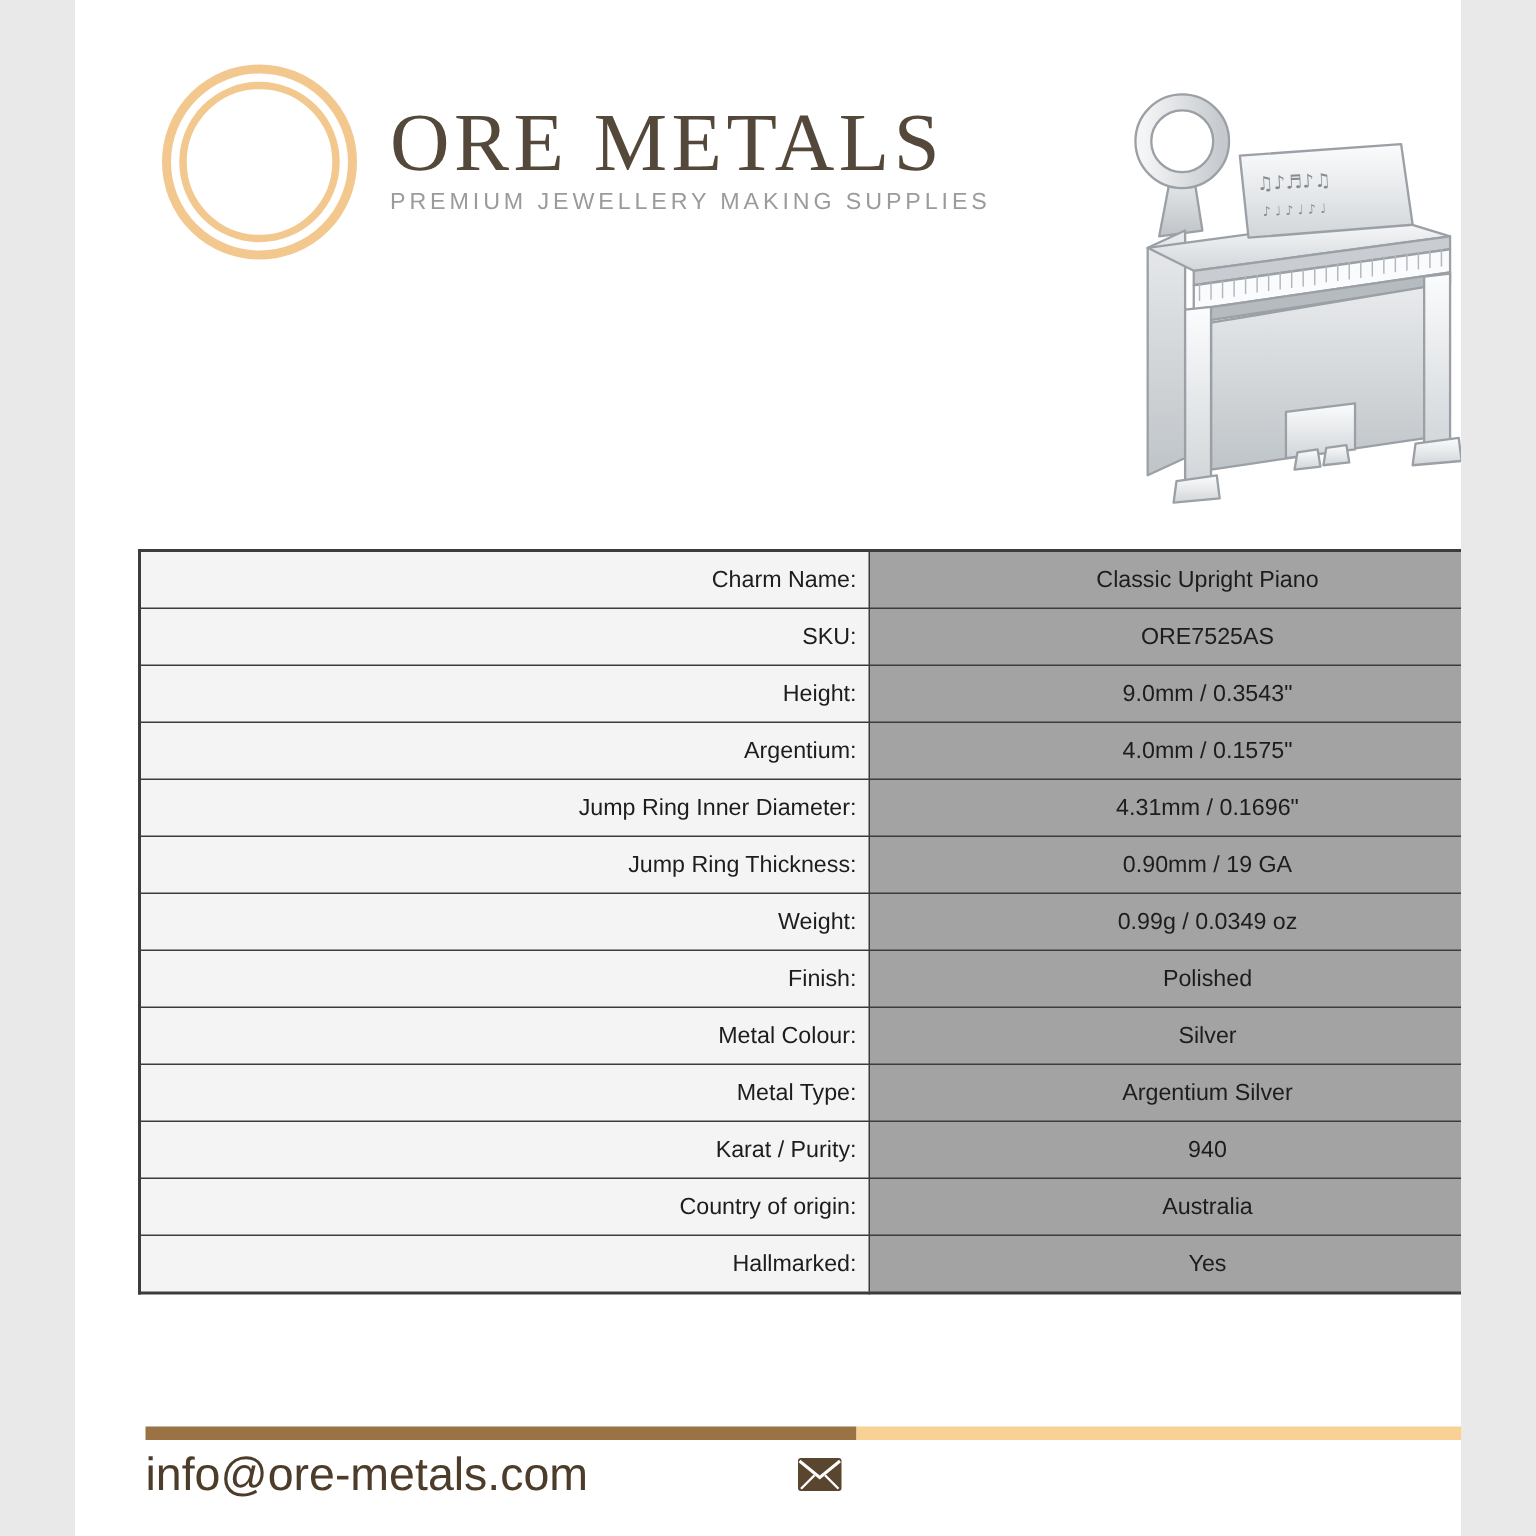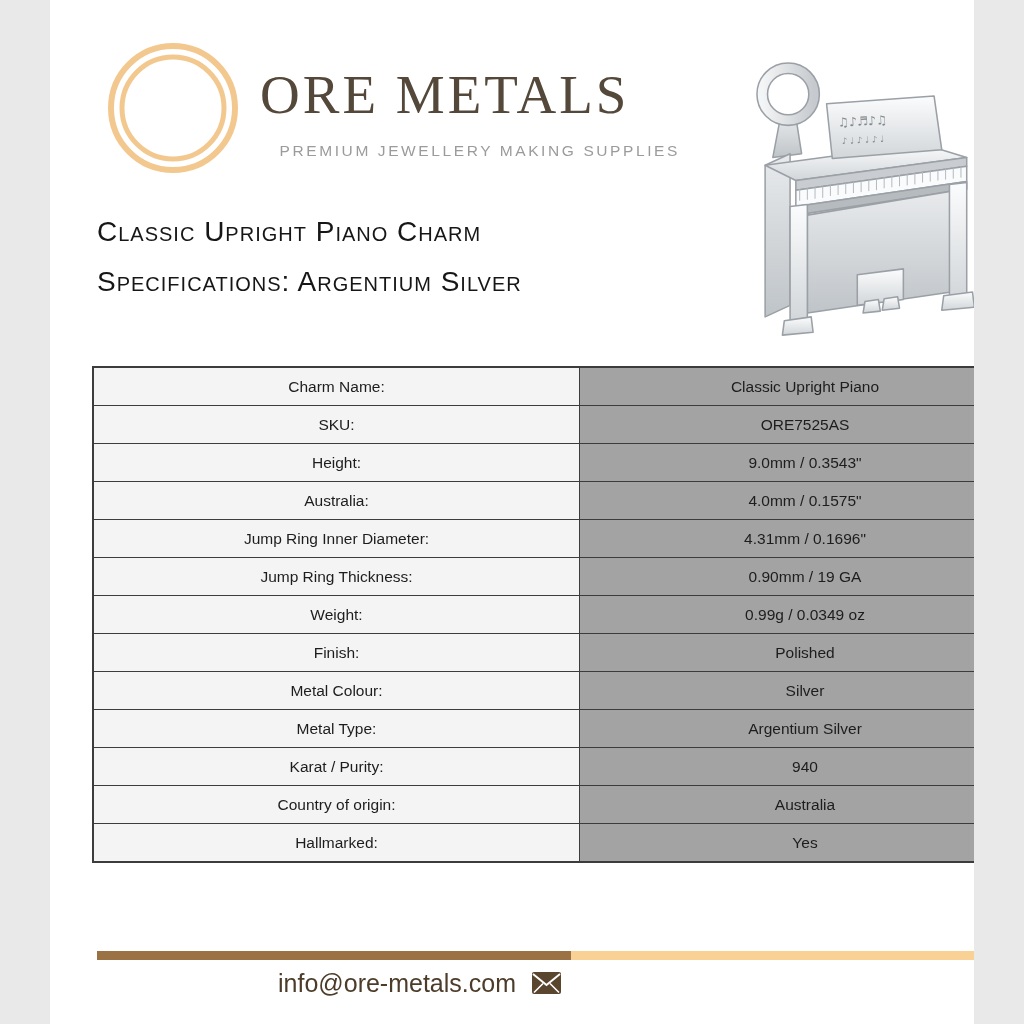--- a/index.html
+++ b/index.html
@@ -9,49 +9,49 @@
   }
   html,body{margin:0;padding:0;}
   body{background:#e9e9e9;font-family:"Liberation Sans",sans-serif;}
   .page{position:relative;width:924px;height:1024px;background:#ffffff;margin:0 auto;overflow:hidden;}
 
   
   .logo-rings{position:absolute;left:56px;top:40px;}
   .brand-text{position:absolute;left:210px;top:64px;width:420px;}
   .brand-name{font-family:"Liberation Serif",serif;font-size:55px;font-weight:400;
               letter-spacing:3px;color:var(--brandName);line-height:62px;white-space:nowrap;}
-  .brand-tagline{margin-top:16px;font-size:15.5px;letter-spacing:2.6px;color:var(--tagline);
-                 white-space:nowrap;text-align:right;}
+  .brand-tagline{margin-top:0;font-size:15.5px;letter-spacing:2.6px;color:var(--tagline);
+                 white-space:nowrap;}
 
   
   .charm{position:absolute;left:688px;top:50px;width:252px;height:288px;}
 
   
   .title-block{position:absolute;left:47px;top:217px;width:620px;}
   .title-block h1,.title-block h2{
     margin:0;font-weight:400;font-variant:small-caps;font-size:28px;
     letter-spacing:1px;color:#161616;line-height:30px;}
   .title-block h1{margin-bottom:20px;}
 
   
   .spec-table{position:absolute;left:42px;top:366px;width:940px;
     border-collapse:collapse;table-layout:fixed;
     font-size:15.5px;color:#1d1d1d;border:2px solid var(--tableBorder);}
   .spec-table td{border:1.5px solid var(--tableBorder);height:37px;
     text-align:center;vertical-align:middle;padding:0 8px;}
-  .spec-table td.label-cell{background:var(--labelBg);width:50%;}
+  .spec-table td.label-cell{background:var(--labelBg);width:50%;text-align:right;}
   .spec-table td.value-cell{background:#a3a3a3;}
 
   
   .bar{position:absolute;left:47px;top:951px;width:930px;height:9px;display:flex;}
   .bar-left{width:51%;height:100%;background:var(--barL);}
   .bar-right{flex:1;height:100%;background:var(--barR);}
   .contacts{position:absolute;left:47px;top:962px;width:930px;height:42px;display:flex;}
-  .contact{width:50%;display:flex;align-items:center;justify-content:flex-end;gap:15px;
-    font-size:25px;color:var(--footerText);cursor:pointer;}
+  .contact{width:50%;display:flex;align-items:center;justify-content:space-between;gap:4px;
+    font-size:31px;color:var(--footerText);cursor:pointer;}
   .contact svg{display:block;}
 </style>
 </head>
 <body>
 
 <div class="page">
 
   <svg class="logo-rings" width="134" height="136" viewBox="0 0 134 136">
     <circle cx="67" cy="68" r="62" fill="none" stroke="#f3c88e" stroke-width="6"></circle>
     <circle cx="67" cy="68" r="51" fill="none" stroke="#f3c88e" stroke-width="5"></circle>
@@ -111,41 +111,37 @@
 
       <polygon points="214,140 232,138 232,258 214,260" fill="url(#gA)"></polygon>
       <polygon points="208,256 238,252 240,268 206,271" fill="url(#gA)"></polygon>
     </g>
     <g fill="#858b90" font-family="DejaVu Sans, sans-serif">
       <text x="98" y="80" font-size="13" transform="rotate(-3 98 80)">♫♪♬♪♫</text>
       <text x="102" y="98" font-size="9" transform="rotate(-3 102 98)">♪ ♩ ♪ ♩ ♪ ♩</text>
     </g>
   </svg>
 
-  <div class="title-block">
-    <h1>Classic Upright Piano Charm</h1>
-    <h2>Specifications: Argentium Silver</h2>
-  </div>
 
   <table class="spec-table">
     <tbody>
         <tr>
           <td class="label-cell">Charm Name:</td>
           <td class="value-cell">Classic Upright Piano</td>
         </tr>
         <tr>
           <td class="label-cell">SKU:</td>
           <td class="value-cell">ORE7525AS</td>
         </tr>
         <tr>
           <td class="label-cell">Height:</td>
           <td class="value-cell">9.0mm / 0.3543"</td>
         </tr>
         <tr>
-          <td class="label-cell">Australia:</td>
+          <td class="label-cell">Argentium:</td>
           <td class="value-cell">4.0mm / 0.1575"</td>
         </tr>
         <tr>
           <td class="label-cell">Jump Ring Inner Diameter:</td>
           <td class="value-cell">4.31mm / 0.1696"</td>
         </tr>
         <tr>
           <td class="label-cell">Jump Ring Thickness:</td>
           <td class="value-cell">0.90mm / 19 GA</td>
         </tr>

